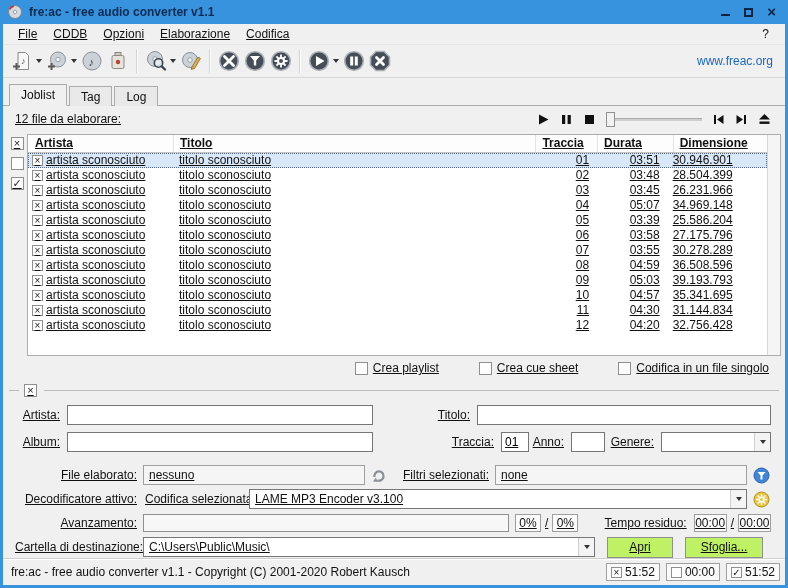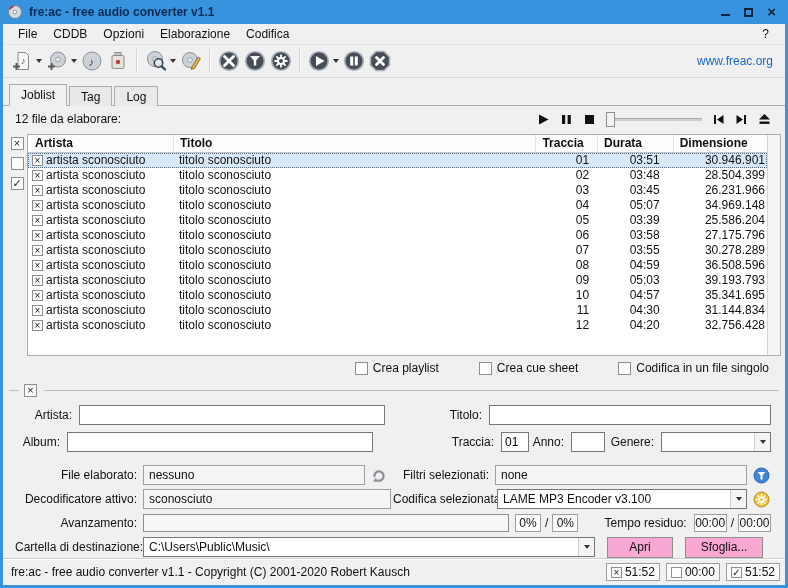--- a/index.html
+++ b/index.html
@@ -13,36 +13,36 @@
   .title-text { color:#0a2b52; font-weight:bold; font-size:12px; flex:1; }
   .tb-controls { display:flex; align-items:center; gap:14px; padding-right:4px; }
   .tb-min { width:9px; height:8px; border-bottom:2px solid #0a2342; }
   .tb-max { width:9px; height:9px; border:2px solid #0a2342; }
   .tb-close { color:#0a2342; font-size:15px; font-weight:bold; line-height:10px; }
 
   .body { background:#f0f0f0; height:561px; display:flex; flex-direction:column; }
 
   
   .menubar { height:21px; display:flex; align-items:center; padding:0 8px; gap:2px; border-bottom:1px solid #e4e4e4; }
-  .menu-item { padding:2px 7px; }
+  .menu-item { padding:2px 7px;text-decoration:underline; }
   .menu-help { margin-left:auto; padding:2px 8px; }
 
   
   .toolbar { height:33px; display:flex; align-items:center; padding:0 6px; border-bottom:1px solid #d9d9d9; background:#f0f0f0; }
   .tbtn { height:28px; display:flex; align-items:center; padding:0 2px; }
   .tsep { width:2px; height:24px; border-left:1px solid #d4d4d4; border-right:1px solid #fcfcfc; margin:0 5px; }
   .dd { width:0; height:0; border-left:3.5px solid transparent; border-right:3.5px solid transparent; border-top:4px solid #333; margin:0 2px 0 1px; }
   .weblink { margin-left:auto; color:#1a66c0; padding-right:6px; }
 
   
   .tabstrip { display:flex; align-items:flex-end; padding:6px 0 0 6px; height:28px; border-bottom:1px solid #ababab; }
   .tab { padding:3px 11px 3px 11px; border:1px solid #ababab; border-bottom:none; background:#e9e9e9; margin-right:2px; position:relative; top:1px; height:20px; }
   .tab.active { background:#f0f0f0; height:22px; border-bottom:1px solid #f0f0f0; font-weight:normal; }
 
-  .tabpage { flex:1; display:flex; flex-direction:column; overflow:hidden; }
+  .tabpage { flex:1; display:flex; flex-direction:column; overflow:hidden;text-decoration:underline; }
 
   
   .jl-head { height:26px; display:flex; align-items:center; padding:0 14px 0 12px; }
   .transport { margin-left:auto; display:flex; align-items:center; gap:10px; }
   .t-ico { display:flex; align-items:center; }
   .slider { position:relative; width:96px; height:15px; display:flex; align-items:center; }
   .slider .track { width:100%; height:3px; background:#cfcfcf; border-top:1px solid #aaa; }
   .slider .handle { position:absolute; left:0; top:0; width:9px; height:15px; background:#f2f2f2; border:1px solid #8f8f8f; }
 
   
@@ -55,21 +55,21 @@
   .thead { display:flex; height:18px; line-height:17px; font-weight:bold; border-bottom:1px solid #c6c6c6; background:#fdfdfd; margin-right:13px; }
   .thead > div { border-left:1px solid #e2e2e2; padding-left:6px; overflow:hidden; white-space:nowrap; }
   .thead > div:first-child { border-left:none; padding-left:7px; }
   .trow { display:flex; height:15px; line-height:15px; margin-right:13px; white-space:nowrap; }
   .trow.sel { background:#d9e8f8; outline:1px dotted #55677e; outline-offset:-1px; }
   .c-art { width:146px; display:flex; align-items:center; padding-left:4px; overflow:hidden; }
   .c-art .cbx.small { margin-right:3px; flex:none; }
   .c-tit { width:365px; padding-left:6px; overflow:hidden; }
   .c-trk { width:62px; text-align:right; padding-right:8px; }
   .c-dur { width:76px; text-align:right; padding-right:13px; }
-  .c-siz { width:95px; text-align:right; padding-right:2px; }
+  .c-siz { width:95px; text-align:left; padding-right:2px; }
 
   
   .opts { height:24px; display:flex; justify-content:flex-end; align-items:center; gap:16px; padding-right:16px; }
   .opt { display:flex; align-items:center; gap:5px;padding-left:24px; }
 
   
   .group { margin:2px 6px 0 6px; }
   .g-legend { display:flex; align-items:center; height:16px; }
   .g-legend .pre { width:10px; border-top:1px solid #bdbdbd; margin-right:5px; }
   .g-legend .post { flex:1; border-top:1px solid #bdbdbd; margin-left:7px; }
@@ -86,21 +86,21 @@
   
   .spanel { margin-top:9px; }
   .srow { display:flex; align-items:center; margin:4px 14px 0 12px; height:20px; }
   .slabel { width:128px; text-align:right; padding-right:6px; white-space:nowrap; flex:none; }
   .slabel2 { width:104px; text-align:right; padding-right:6px; white-space:nowrap; flex:none; }
   .icn { width:20px; flex:none; display:flex; justify-content:center; align-items:center; margin-left:4px; }
   .progress { width:366px; height:18px; border:1px solid #8f8f8f; background:#f7f7f7; flex:none; }
   .pct { width:26px; height:18px; border:1px solid #9f9f9f; background:#fbfbfb; text-align:center; line-height:16px; flex:none; }
   .tval { width:33px; height:18px; border:1px solid #9f9f9f; background:#fbfbfb; text-align:center; line-height:16px; flex:none; }
   .slash { padding:0 4px; }
-  .btn { height:21px; border:1px solid #8f8f8f; background:#f9a8d4; padding:0 14px; display:flex; align-items:center; justify-content:center; flex:none; }
+  .btn { height:21px; border:1px solid #8f8f8f; background:#bef264; padding:0 14px; display:flex; align-items:center; justify-content:center; flex:none; }
 
   
   .statusbar { height:27px; border-top:1px solid #cfcfcf; box-shadow:inset 0 1px 0 #fff; display:flex; align-items:center; padding:0 5px 0 8px; background:#f0f0f0; }
   .sb-text { flex:1; white-space:nowrap; overflow:hidden; }
   .timebox { display:flex; align-items:center; gap:3px; border:1px solid #9f9f9f; background:#fafafa; height:18px; padding:0 4px; margin-left:6px; }
 </style>
 </head>
 <body>
 
 <div class="window">
@@ -428,21 +428,21 @@
           </span>
       </div>
 
       <div class="group">
         <div class="g-legend">
           <span class="pre"></span>
           <span class="cbx">×</span>
           <span class="post"></span>
         </div>
         <div class="frow">
-          <span class="flabel" style="width:52px;margin-left:12px;">Artista:</span>
+          <span class="flabel" style="width:52px;">Artista:</span>
           <input class="tinput" style="width: 306px;" value="">
           <span class="flabel" style="width:104px;">Titolo:</span>
           <input class="tinput" style="flex: 1 1 0%;" value="">
         </div>
         <div class="frow">
           <span class="flabel" style="width:52px;">Album:</span>
           <input class="tinput" style="width: 306px;" value="">
           <span class="flabel" style="width:128px;">Traccia:</span>
           <input class="tinput" style="width: 28px; padding: 0px 3px;" value="01">
           <span class="flabel" style="width:42px;">Anno:</span>
@@ -469,21 +469,20 @@
           <span class="ro" style="flex:1;">none</span>
           <span class="icn">
               <svg width="17" height="17" viewBox="0 0 17 17">
                 <circle cx="8.5" cy="8.5" r="7.5" fill="#3f86d8" stroke="#2c62a8"></circle>
                 <path d="M4.5 5 h8 l-3 3.6 v3.8 h-2 v-3.8 z" fill="#fff"></path>
               </svg>
             </span>
         </div>
         <div class="srow">
           <span class="slabel">Decodificatore attivo:</span>
-          <span class="ro" style="width:248px;">sconosciuto</span>
           <span class="slabel2" style="margin-left:2px;">Codifica selezionata:</span>
           <span class="combo" style="flex:1;">
               <span class="ctext">LAME MP3 Encoder v3.100</span>
               <span class="cbtn"></span>
             </span>
           <span class="icn">
               <svg width="17" height="17" viewBox="0 0 17 17">
                 <circle cx="8.5" cy="8.5" r="7.5" fill="#ecc43f" stroke="#b08f1e"></circle>
                 <circle cx="8.5" cy="8.5" r="2.3" fill="none" stroke="#fff" stroke-width="1.6"></circle>
                 <path d="M8.5 3v2.4 M8.5 11.6v2.4 M3 8.5h2.4 M11.6 8.5h2.4 M4.6 4.6l1.7 1.7 M10.7 10.7l1.7 1.7 M12.4 4.6l-1.7 1.7 M6.3 10.7l-1.7 1.7" stroke="#fff" stroke-width="1.4"></path>

